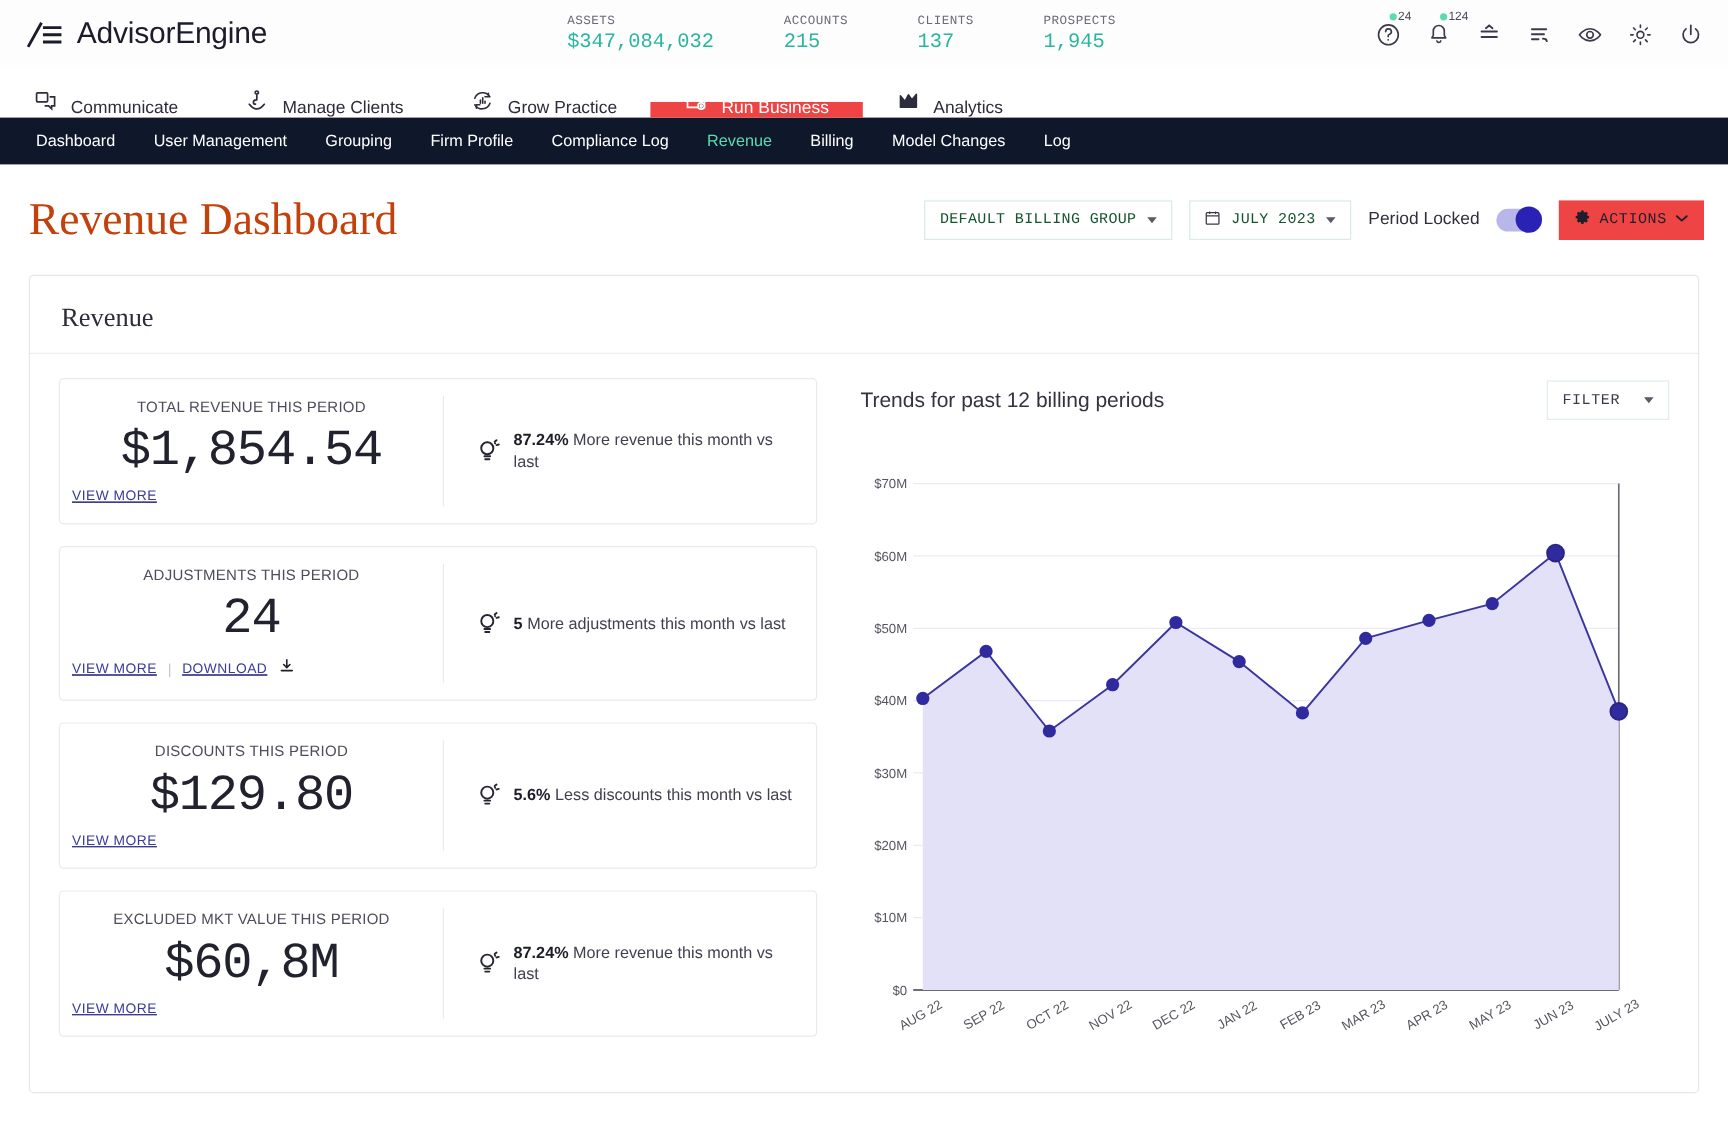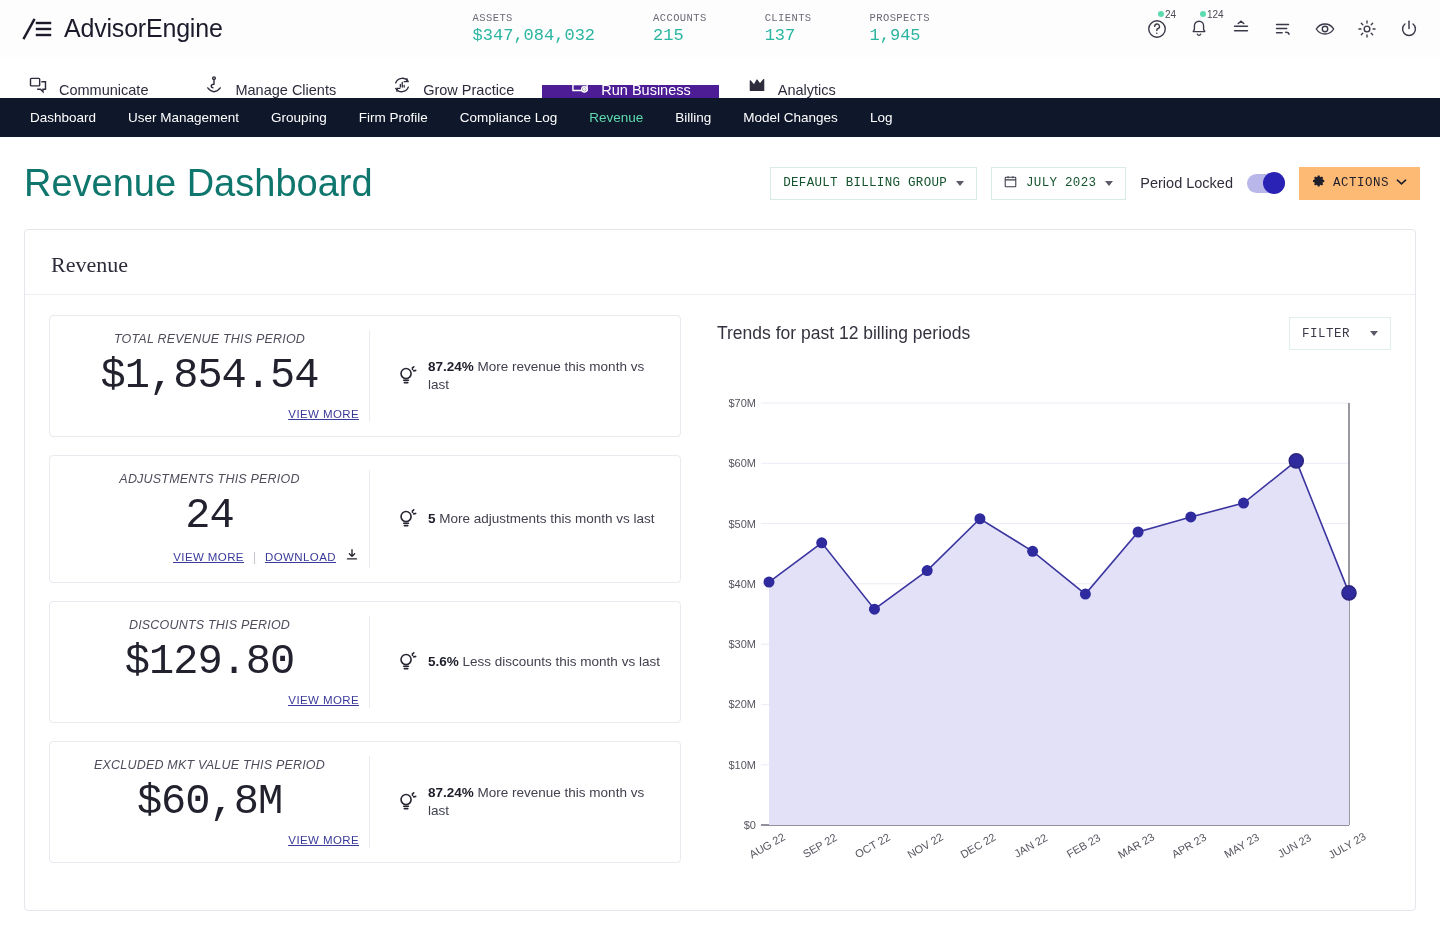--- a/index.html
+++ b/index.html
@@ -70,21 +70,21 @@
   .navtab {
     display: flex;
     align-items: flex-end;
     gap: 11px;
     padding: 0 28px;
     font-size: 14.5px;
     color: #2c2c3c;
     cursor: pointer;
   }
   .navtab svg { width: 20px; height: 20px; }
-  .navtab.active { background: #4c1d95; color: #ffffff; margin-top: 28px; }
+  .navtab.active { background: #ef4444; color: #ffffff; margin-top: 28px; }
 
   
   .subnav {
     height: 39px;
     background: #0f172a;
     display: flex;
     align-items: center;
     padding-left: 14px;
   }
   .subitem {
@@ -98,24 +98,24 @@
 
   
   .pagehead {
     height: 92px;
     display: flex;
     align-items: center;
     padding: 0 24px;
     position: relative;
   }
   .page-title {
-    font-family: Liberation Sans, sans-serif;
+    font-family: Liberation Serif, serif;
     font-size: 38px;
     font-weight: 400;
-    color: #0f766e;
+    color: #c2410c;
   }
   .head-controls {
     position: absolute;
     right: 20px;
     display: flex;
     align-items: center;
     gap: 14px;
   }
   .select-box {
     border: 1px solid #d8ece4;
@@ -136,21 +136,21 @@
   .toggle {
     width: 38px; height: 19px; border-radius: 10px;
     background: #b9b7ea; position: relative; cursor: pointer;
   }
   .toggle .knob {
     position: absolute; right: 0; top: -1.5px;
     width: 22px; height: 22px; border-radius: 50%;
     background: #2a21b5;
   }
   .actions-btn {
-    background: #fdba74;
+    background: #ef4444;
     height: 33px;
     display: flex; align-items: center; gap: 7px;
     padding: 0 13px;
     font-family: "Liberation Mono", monospace;
     font-size: 12.5px;
     color: #1e1e2c;
     letter-spacing: 0.5px;
     cursor: pointer;
   }
 
@@ -186,31 +186,30 @@
   .mc-left {
     width: 320px;
     text-align: center;
     border-right: 1px solid #eaeaf0;
     padding: 2px 10px;
   }
   .mc-label {
     font-size: 12.5px;
     color: #4d4d5c;
     letter-spacing: 0.2px;
-    font-style: italic;
   }
   .mc-value {
     font-family: "Liberation Mono", monospace;
     font-size: 42px;
     color: #22222f;
     margin: 6px 0 8px 0;
     letter-spacing: -1px;
     white-space: nowrap;
   }
-  .mc-links { display: flex; align-items: center; justify-content: flex-end; gap: 9px; text-decoration: underline; }
+  .mc-links { display: flex; align-items: center; justify-content: flex-start; gap: 9px; text-decoration: underline; }
   .mc-link {
     font-size: 11.5px;
     color: #3a3a9a;
     text-decoration: underline;
     letter-spacing: 0.4px;
     cursor: pointer;
   }
   .mc-sep { color: #c3c3ce; font-size: 12px; }
   .mc-right {
     flex: 1;

